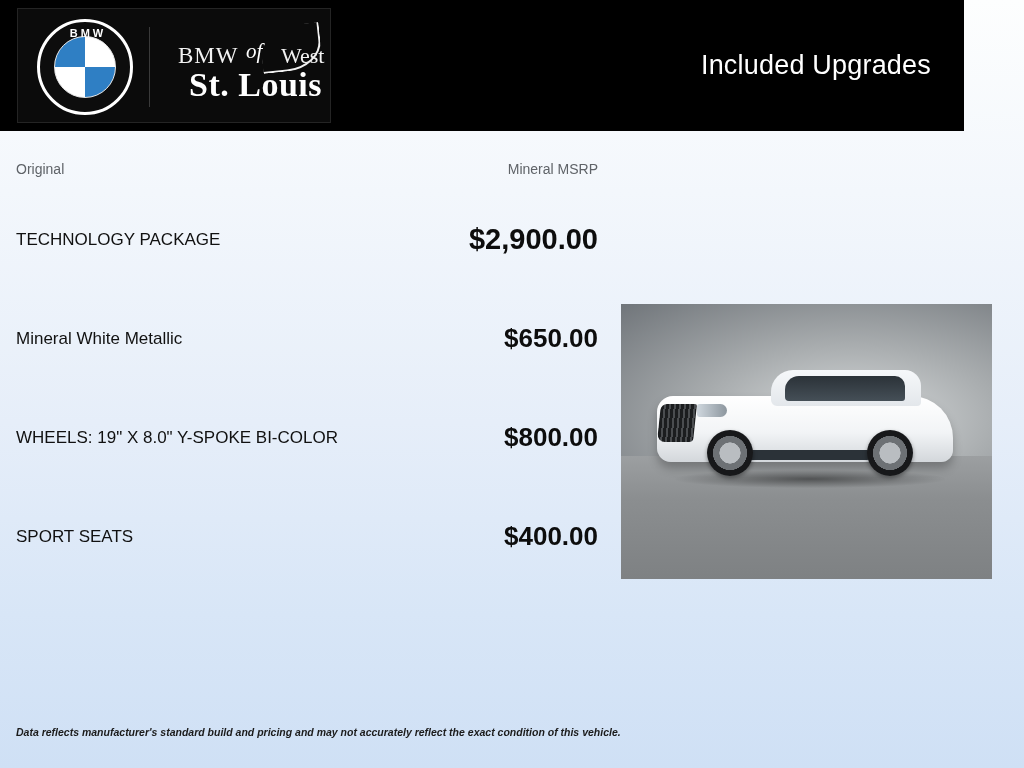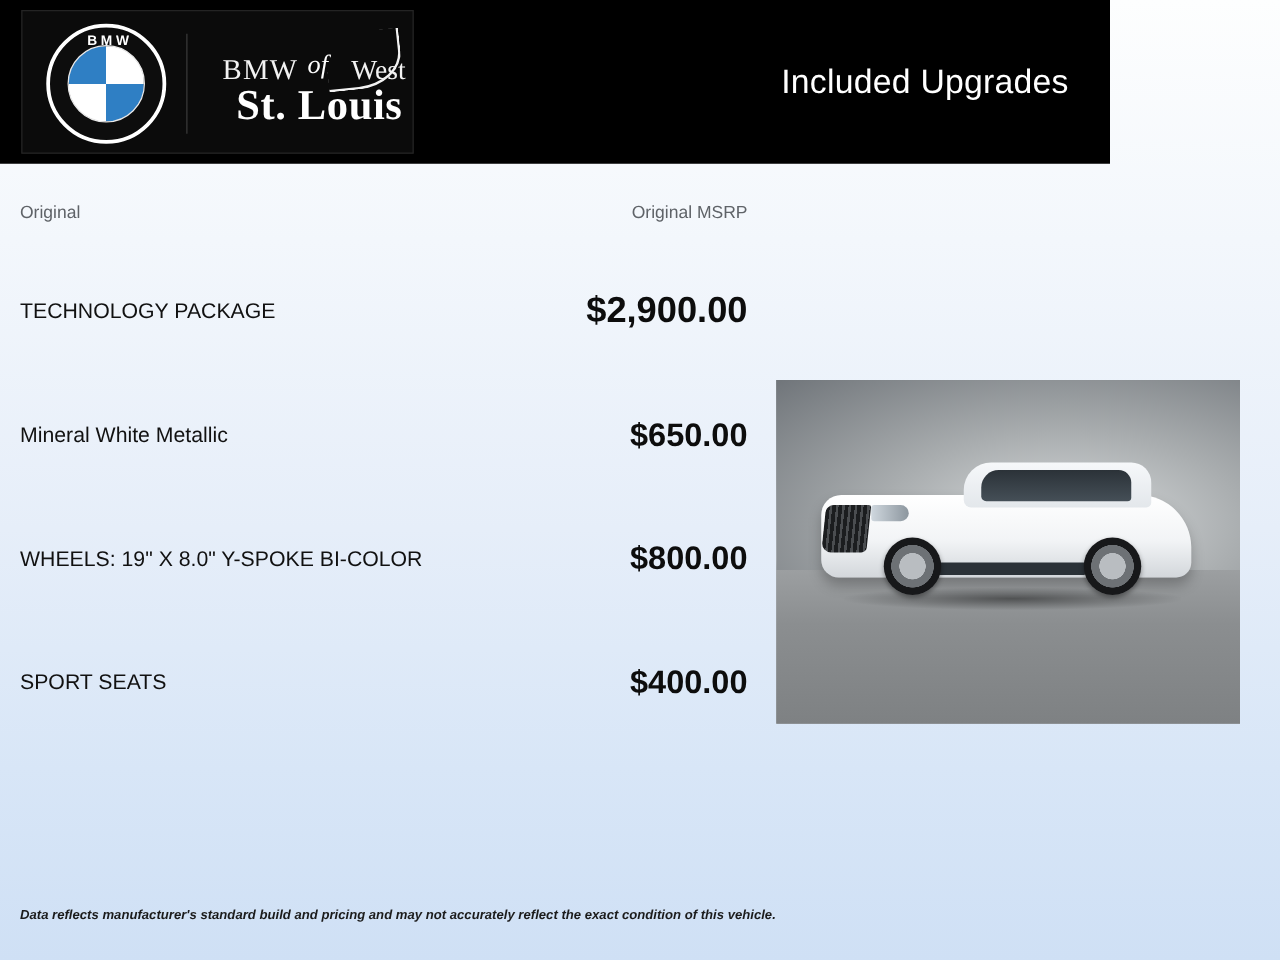--- a/index.html
+++ b/index.html
@@ -12,21 +12,21 @@
   #page {
     position: relative;
     width: 1024px; height: 768px;
     background: linear-gradient(to bottom, #fdfefe 0%, #f3f7fc 25%, #e6eef9 55%, #d8e6f7 80%, #cfe0f5 100%);
   }
 
   
   .header {
     position: absolute;
     left: 0; top: 0;
-    width: 888px; height: 131px;
+    width: 964px; height: 131px;
     background: #000000;
   }
   .header-title {
     position: absolute;
     right: 33px; top: 50px;
     color: #ffffff;
     font-size: 27px;
     font-weight: 400;
     letter-spacing: 0.2px;
     white-space: nowrap;
@@ -140,21 +140,21 @@
     position: absolute;
     left: 380px; top: 30px;
     width: 218px;
     text-align: right;
     font-size: 14px;
     color: #5f6368;
   }
 
   .rows {
     position: absolute;
-    left: 0; top: 199px;
+    left: 0; top: 189px;
     width: 1020px;
   }
   .row {
     position: relative;
     width: 1024px;
     height: 99px;
   }
   .row-name {
     position: absolute;
     left: 16px;
@@ -282,21 +282,21 @@
       <div class="logo-word-bmw">BMW</div>
       <div class="logo-word-of">of</div>
       <div class="logo-word-west">West</div>
       <div class="logo-word-stlouis">St. Louis</div>
     </div>
     <div class="header-title">Included Upgrades</div>
   </div>
 
   <div class="col-headers">
     <div class="th-upgrade">Original</div>
-    <div class="th-msrp">Original MSRP</div>
+    <div class="th-msrp">Mineral MSRP</div>
   </div>
 
   <div class="rows">
     <div class="row big">
       <div class="row-name">TECHNOLOGY PACKAGE</div>
       <div class="row-price">$2,900.00</div>
     </div>
     <div class="row">
       <div class="row-name">Mineral White Metallic</div>
       <div class="row-price">$650.00</div>

